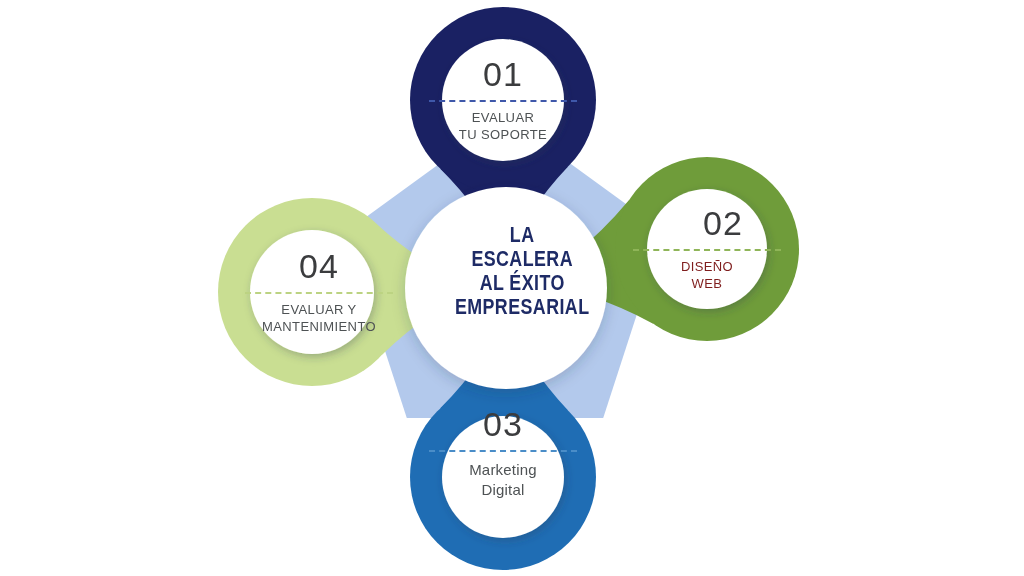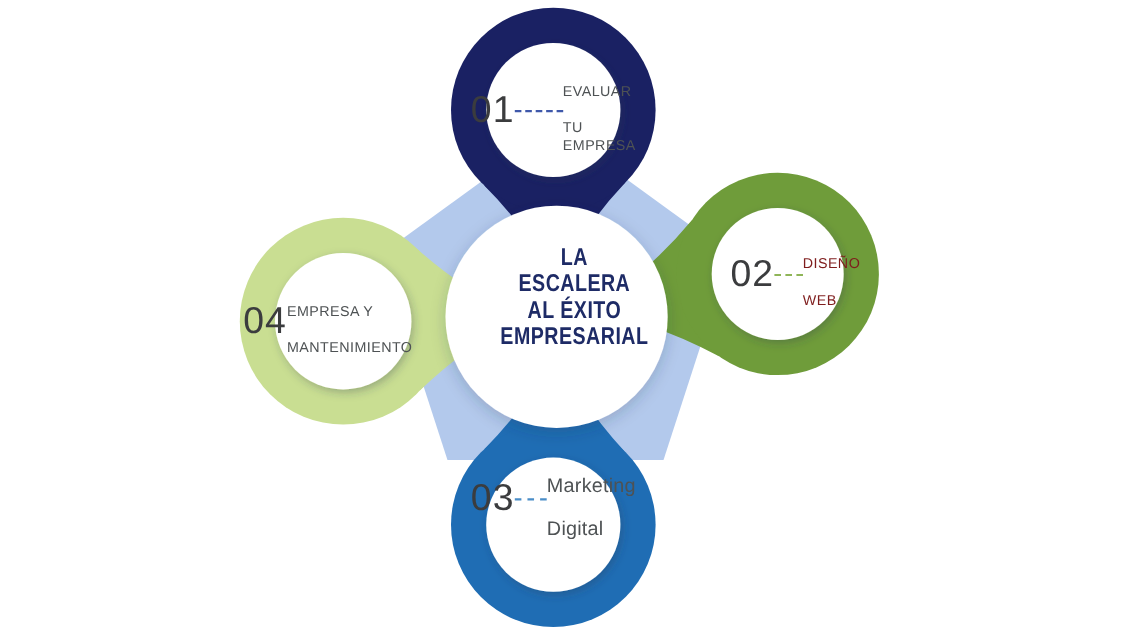--- a/index.html
+++ b/index.html
@@ -20,24 +20,24 @@
     left: 0;
     top: 0;
     width: 1024px;
     height: 576px;
   }
   .pin-text {
     position: absolute;
     width: 150px;
     height: 100px;
     display: flex;
-    flex-direction: row;
+    flex-direction: column;
     align-items: center;
     justify-content: center;
-    text-align: left;
+    text-align: center;
     z-index: 3;
   }
   .pin-number {
     font-size: 34px;
     line-height: 1;
     font-weight: 400;
     letter-spacing: 1px;
     color: #3b3c3e;
   }
   .pin-divider {
@@ -45,23 +45,23 @@
     height: 0;
     border-top: 2px dashed #888;
     margin: 9px 0 8px 0;
   }
   .pin-label {
     font-size: 13px;
     line-height: 1.3;
     letter-spacing: 0.4px;
     color: #4e5254;
   }
-  .pin-label span { display: block; margin-top: 16px; }
+  .pin-label span { display: block; }
   .pin-text[data-step="03"] .pin-label {
-    font-size: 18px;
+    font-size: 15px;
     letter-spacing: 0.2px;
   }
   .center-text {
     position: absolute;
     left: 422px;
     top: 224px;
     width: 200px;
     height: 126px;
     display: flex;
     align-items: flex-start;
@@ -107,21 +107,21 @@
       <circle cx="312" cy="292" r="94" fill="#c9de92"></circle>
       <circle cx="312" cy="292" r="62" fill="#ffffff" filter="url(#shadowSmall)"></circle>
       <circle cx="506" cy="288" r="101" fill="#ffffff" filter="url(#shadowBig)"></circle>
     </svg>
 
   <div class="pin-text" data-step="01" style="left: 428px; top: 50px;">
     <div class="pin-number" style="color: rgb(59, 60, 62);">01</div>
     <div class="pin-divider" style="border-top-color: rgb(63, 88, 170);"></div>
     <div class="pin-label" style="color: rgb(78, 82, 84);">
       <span>EVALUAR</span>
-      <span>TU EMPRESA</span>
+      <span>TU SOPORTE</span>
     </div>
   </div>
 
   <div class="pin-text" data-step="02" style="left: 632px; top: 199px;">
     <div class="pin-number" style="color: rgb(59, 60, 62); margin-left: 32px;">02</div>
     <div class="pin-divider" style="border-top-color: rgb(143, 181, 88);"></div>
     <div class="pin-label" style="color: #7f1d1d;">
       <span>DISEÑO</span>
       <span>WEB</span>
     </div>
@@ -129,25 +129,25 @@
 
   <div class="pin-text" data-step="03" style="left: 428px; top: 403px;">
     <div class="pin-number" style="color: rgb(59, 60, 62);">03</div>
     <div class="pin-divider" style="border-top-color: rgb(74, 141, 200);"></div>
     <div class="pin-label" style="color: rgb(78, 82, 84);">
       <span>Marketing</span>
       <span>Digital</span>
     </div>
   </div>
 
-  <div class="pin-text" data-step="04" style="left: 223px; top: 242px;">
+  <div class="pin-text" data-step="04" style="left: 244px; top: 242px;">
     <div class="pin-number" style="color: rgb(59, 60, 62);">04</div>
     <div class="pin-divider" style="border-top-color: rgb(188, 211, 130);"></div>
     <div class="pin-label" style="color: rgb(78, 82, 84);">
-      <span>EMPRESA Y</span>
+      <span>EVALUAR Y</span>
       <span>MANTENIMIENTO</span>
     </div>
   </div>
 
   <div class="center-text">
     <div class="center-lines" style="color: rgb(30, 43, 102);">
       <div>LA</div>
       <div>ESCALERA</div>
       <div>AL ÉXITO</div>
       <div>EMPRESARIAL</div>

